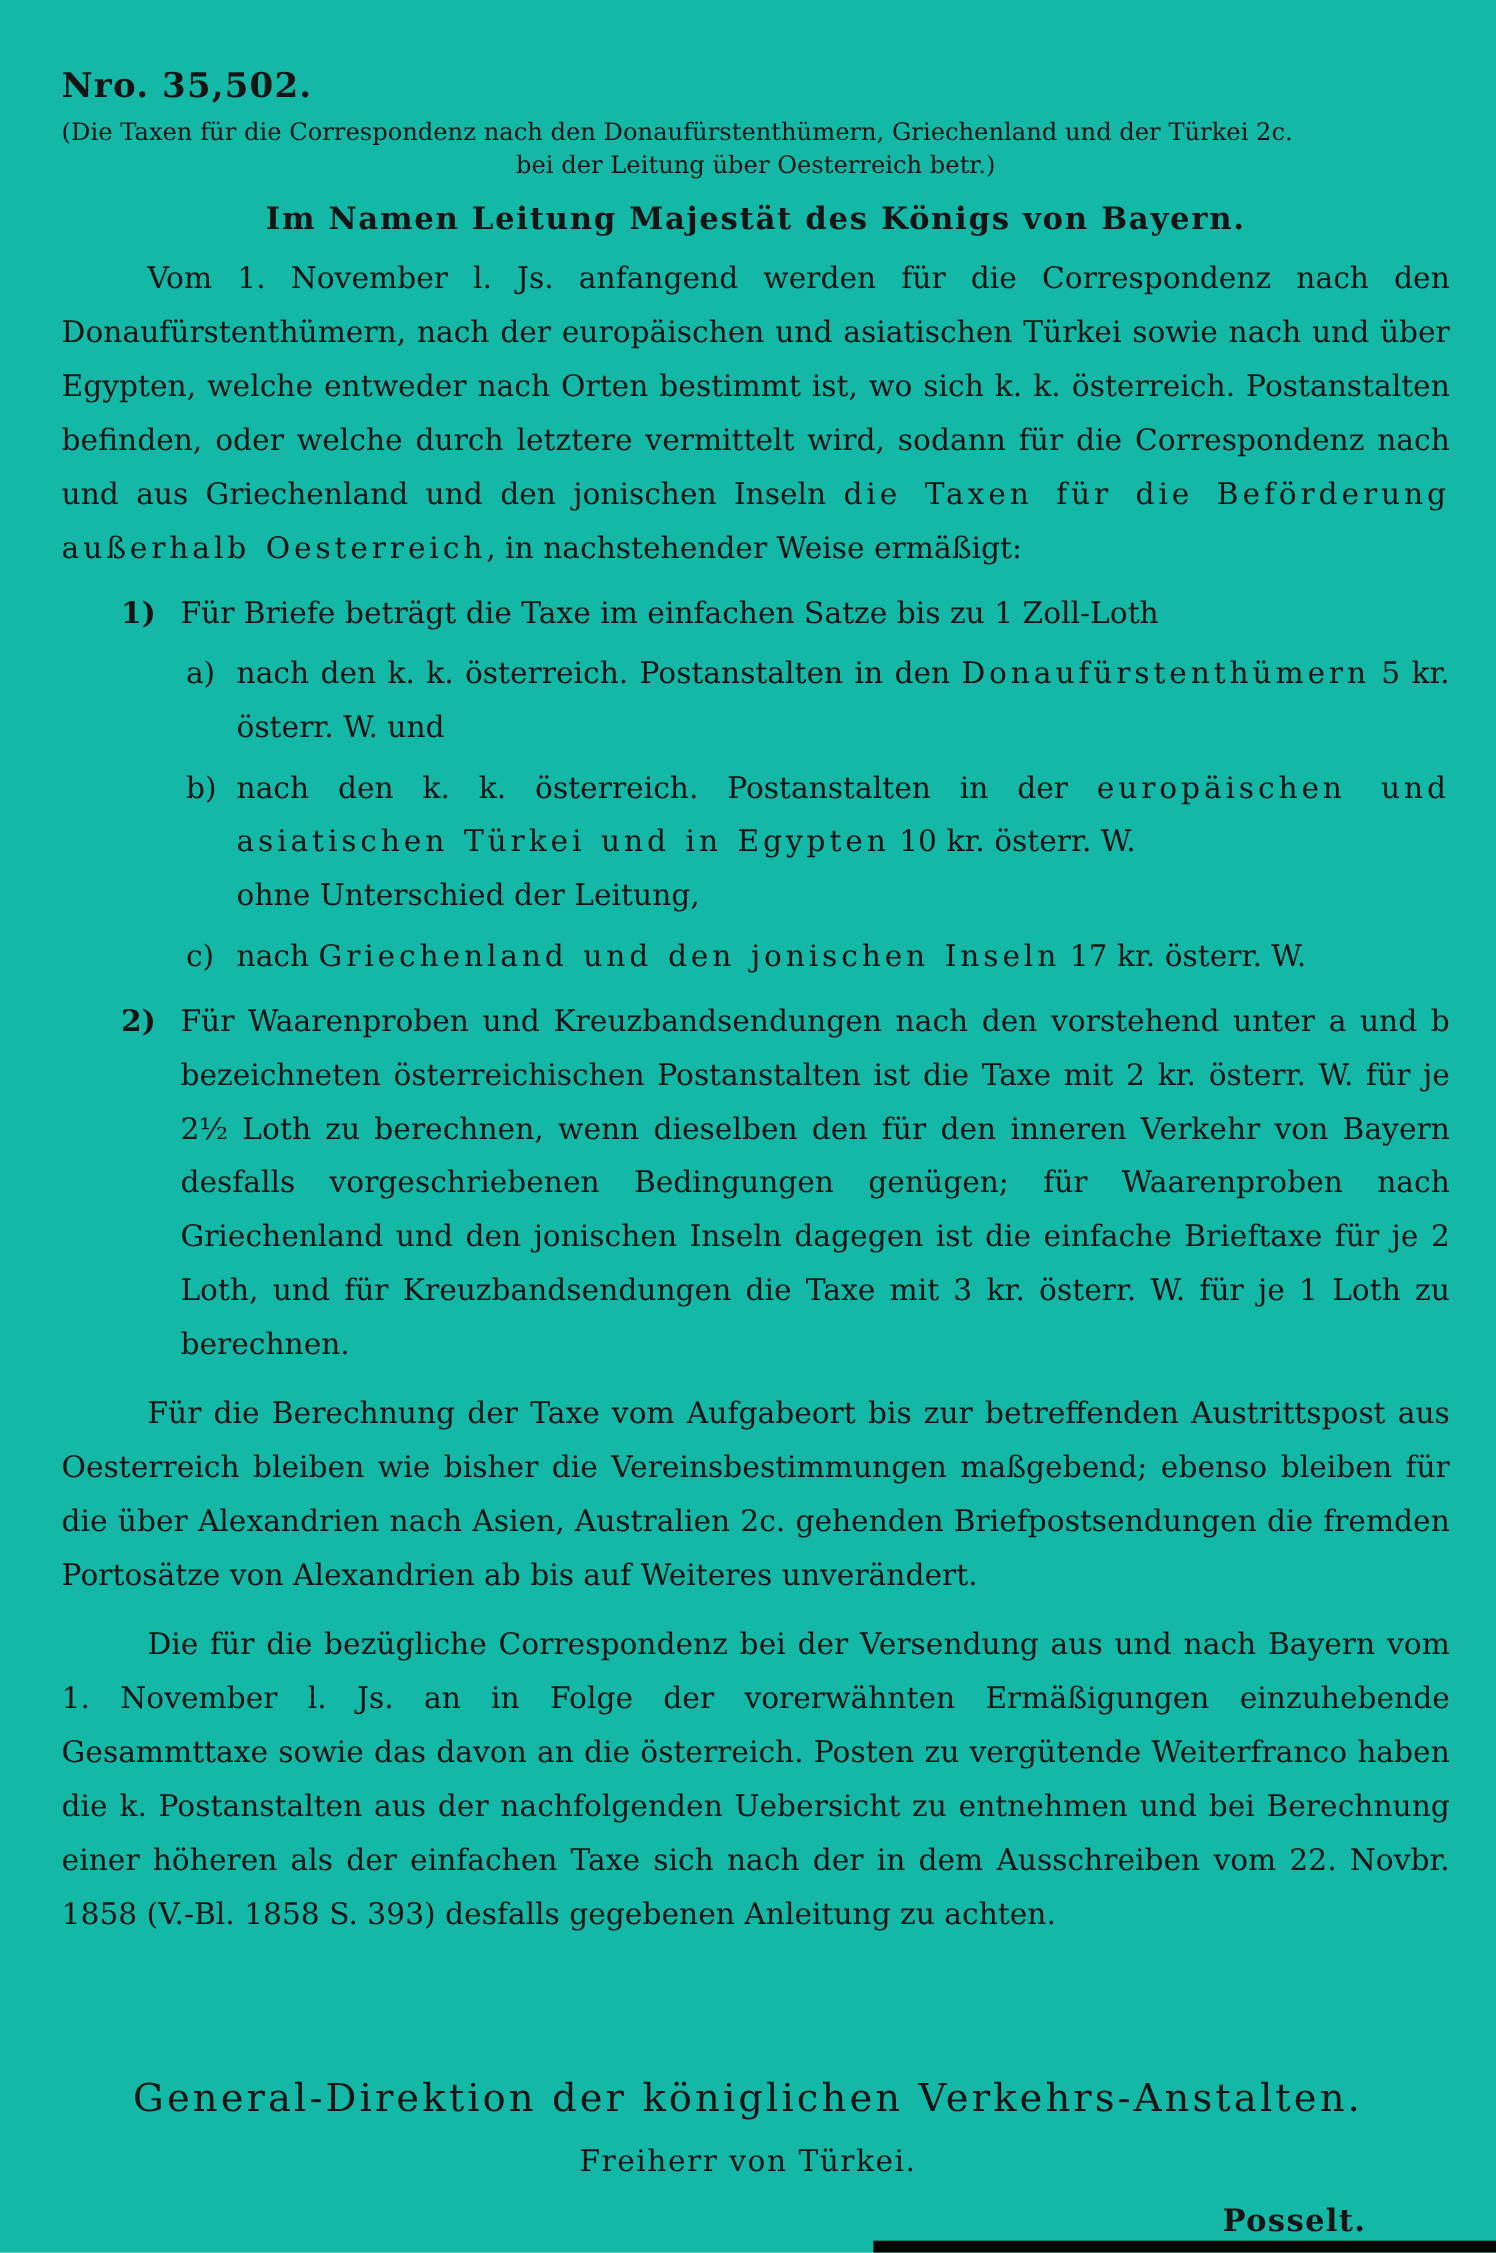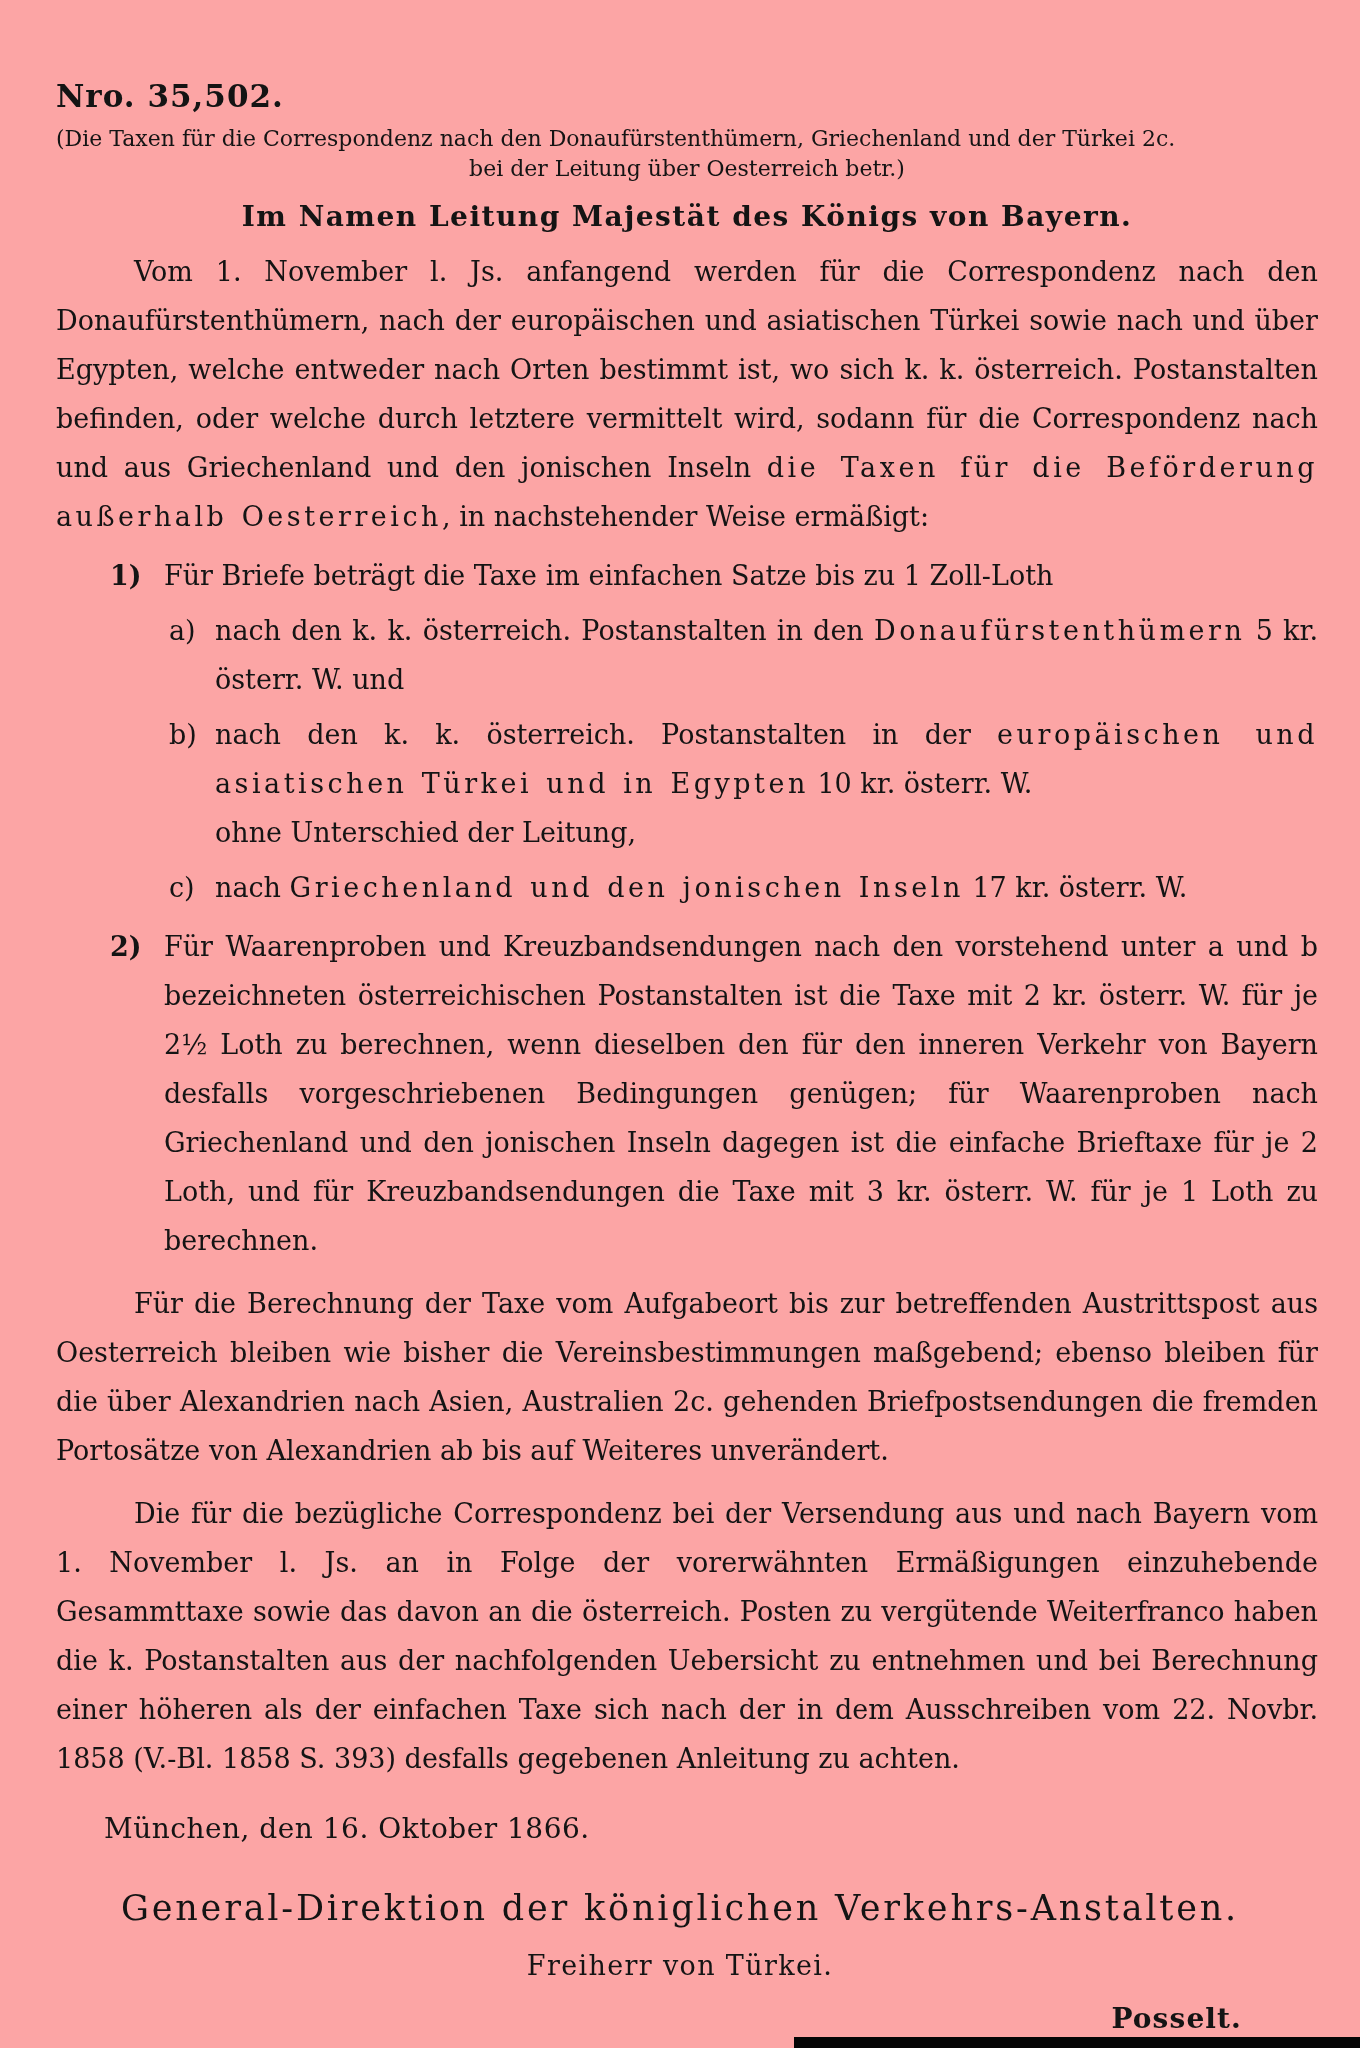--- a/index.html
+++ b/index.html
@@ -1,26 +1,26 @@
 <!DOCTYPE html>
 <html><head>
 <meta charset="utf-8">
 <style>
   html, body { margin: 0; padding: 0; background: #e8e8e8; }
   .page {
     position: relative;
     width: 1360px;
     height: 2048px;
     margin: 0 auto;
-    background: #fca5a5;
+    background: #14b8a6;
     color: #141414;
     font-family: "DejaVu Serif", "Liberation Serif", serif;
     overflow: hidden;
     box-sizing: border-box;
-    padding: 78px 42px 0 56px;
+    padding: 60px 42px 0 56px;
   }
   .doc-number {
     font-size: 31px;
     font-weight: bold;
     letter-spacing: 1px;
   }
   .subject-1 {
     margin-top: 10px;
     font-size: 22px;
     line-height: 30px;
@@ -150,21 +150,20 @@
   </div>
 
   <div class="list-item">
     <span class="item-label">2)</span><span>Für Waarenproben und Kreuzbandsendungen nach den vorstehend unter a und b bezeichneten österreichischen Postanstalten ist die Taxe mit 2 kr. österr. W. für je 2½ Loth zu berechnen, wenn dieselben den für den inneren Verkehr von Bayern desfalls vorgeschriebenen Bedingungen genügen; für Waarenproben nach Griechenland und den jonischen Inseln dagegen ist die einfache Brieftaxe für je 2 Loth, und für Kreuzbandsendungen die Taxe mit 3 kr. österr. W. für je 1 Loth zu berechnen.</span>
   </div>
 
   <p class="para">Für die Berechnung der Taxe vom Aufgabeort bis zur betreffenden Austrittspost aus Oesterreich bleiben wie bisher die Vereinsbestimmungen maßgebend; ebenso bleiben für die über Alexandrien nach Asien, Australien 2c. gehenden Briefpostsendungen die fremden Portosätze von Alexandrien ab bis auf Weiteres unverändert.</p>
 
   <p class="para">Die für die bezügliche Correspondenz bei der Versendung aus und nach Bayern vom 1. November l. Js. an in Folge der vorerwähnten Ermäßigungen einzuhebende Gesammttaxe sowie das davon an die österreich. Posten zu vergütende Weiterfranco haben die k. Postanstalten aus der nachfolgenden Uebersicht zu entnehmen und bei Berechnung einer höheren als der einfachen Taxe sich nach der in dem Ausschreiben vom 22. Novbr. 1858 (V.-Bl. 1858 S. 393) desfalls gegebenen Anleitung zu achten.</p>
 
-  <div class="dateline">München, den 16. Oktober 1866.</div>
 
   <div class="issuer">General-Direktion der königlichen Verkehrs-Anstalten.</div>
 
   <div class="signature">Freiherr von Türkei.</div>
 
   <div class="countersign">Posselt.</div>
 
   <div class="scan-bar"></div>
 
 </div>

